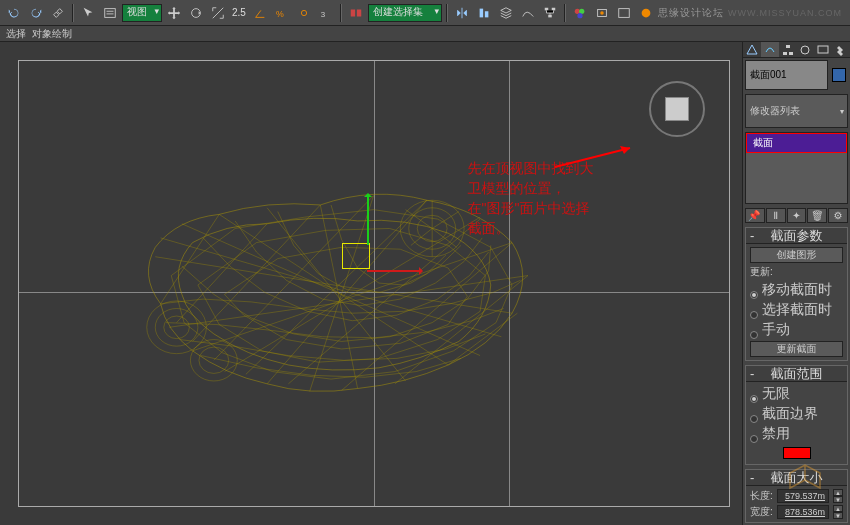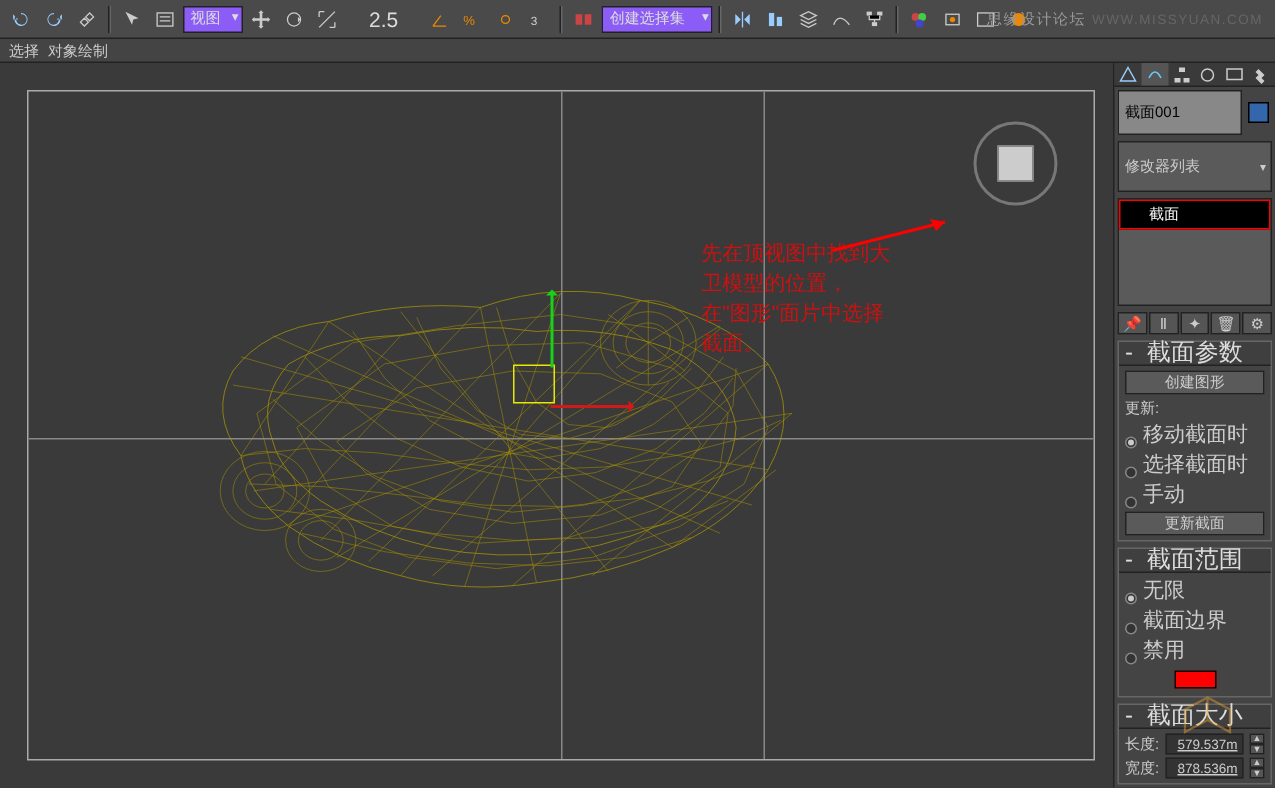--- a/index.html
+++ b/index.html
@@ -1,23 +1,23 @@
 <!DOCTYPE html>
 <html><head>
 <meta charset="utf-8">
 <style>
 * { margin: 0; padding: 0; box-sizing: border-box; font-family: "Microsoft YaHei", sans-serif; }
 body { width: 850px; height: 525px; background: #3a3a3a; color: #ccc; font-size: 10px; overflow: hidden; position: relative; }
 
 .toolbar { height: 26px; background: #4a4a4a; border-bottom: 1px solid #222; display: flex; align-items: center; padding: 0 4px; gap: 2px; }
 .tool-ico { width: 20px; height: 20px; display: flex; align-items: center; justify-content: center; cursor: pointer; border-radius: 2px; }
 .tool-ico svg { width: 14px; height: 14px; }
-.tool-dd { background: #8b5cf6; color: #ddd; border: 1px solid #222; height: 18px; padding: 0 14px 0 4px; font-size: 10px; position: relative; }
+.tool-dd { background: #15803d; color: #ddd; border: 1px solid #222; height: 18px; padding: 0 14px 0 4px; font-size: 10px; position: relative; }
 .tool-dd::after { content: "▾"; position: absolute; right: 2px; top: 1px; font-size: 9px; }
-.num { color: #ddd; font-size: 14px; margin: 0 16px; }
+.num { color: #ddd; font-size: 10px; margin: 0 2px; }
 .sep { width: 2px; height: 18px; border-left: 1px solid #222; border-right: 1px solid #666; margin: 0 2px; }
 
 .subbar { height: 16px; background: #444; border-bottom: 1px solid #222; display: flex; align-items: center; padding: 0 6px; gap: 6px; font-size: 10px; color: #ccc; }
 
 .main { display: flex; height: calc(100% - 42px); }
 .viewport-wrap { flex: 1; position: relative; padding: 18px 12px 18px 18px; }
 .viewport { width: 100%; height: 100%; background: #3a3a3a; border: 1px solid #aaa; position: relative; overflow: hidden; }
 .cross-h { position: absolute; left: 0; right: 0; top: 52%; height: 1px; background: #888; }
 .cross-v { position: absolute; top: 0; bottom: 0; left: 50%; width: 1px; background: #888; }
 .cross-v2 { position: absolute; top: 0; bottom: 0; left: 69%; width: 1px; background: #888; }
@@ -44,27 +44,27 @@
 
 .name-field { height: 30px; margin: 2px; background: #888; color: #000; border: 1px solid #222; padding: 0 4px; display: flex; align-items: center; }
 .color-sw { width: 14px; height: 14px; background: #3366aa; border: 1px solid #000; margin: 2px; }
 .name-row { display: flex; align-items: center; margin: 2px; gap: 2px; }
 .name-row .name-field { flex: 1; margin: 0; }
 
 .dd-label { height: 16px; margin: 2px; background: #5a5a5a; border: 1px solid #222; padding: 16px 4px; display: flex; align-items: center; position: relative; }
 .dd-label::after { content: "▾"; position: absolute; right: 3px; font-size: 8px; }
 
 .mod-stack { height: 88px; margin: 2px; background: #5a5a5a; border: 1px solid #222; overflow: hidden; }
-.mod-item { background: #000000; color: #fff; padding: 2px 19px; border: 1px solid red; }
+.mod-item { background: #4c1d95; color: #fff; padding: 2px 6px; border: 1px solid red; }
 
 .stack-btns { display: flex; height: 18px; margin: 2px; gap: 1px; }
 .stack-btns .sb { flex: 1; background: #555; border: 1px solid #222; display: flex; align-items: center; justify-content: center; cursor: pointer; }
 
 .rollout { margin: 2px; border: 1px solid #666; background: #444; }
-.rollout-hd { height: 16px; background: #3f3f3f; display: flex; align-items: center; justify-content: center; font-size: 16px; color: #ddd; border-bottom: 1px solid #222; position: relative; }
+.rollout-hd { height: 16px; background: #3f3f3f; display: flex; align-items: center; justify-content: center; font-size: 13px; color: #ddd; border-bottom: 1px solid #222; position: relative; }
 .rollout-hd::before { content: "-"; position: absolute; left: 4px; }
 .rollout-bd { padding: 3px 4px; display: flex; flex-direction: column; gap: 2px; }
 .btn { height: 16px; background: #5a5a5a; border: 1px solid #222; display: flex; align-items: center; justify-content: center; cursor: pointer; font-size: 10px; }
 .grp-label { font-size: 10px; color: #ccc; }
 .radio { display: flex; align-items: flex-end; gap: 4px; font-size: 14px; cursor: pointer; }
 .radio .dot { width: 8px; height: 8px; border: 1px solid #888; border-radius: 50%; background: #333; display: inline-block; position: relative; }
 .radio.sel .dot::after { content: ""; position: absolute; inset: 1px; background: #ccc; border-radius: 50%; }
 .swatch-red { width: 28px; height: 12px; background: #ff0000; margin: 2px auto; border: 1px solid #000; }
 .spin-row { display: flex; align-items: center; gap: 4px; }
 .spin-row .sp { flex: 1; background: #333; border: 1px solid #222; height: 14px; padding: 0 3px; color: #ccc; display: flex; align-items: center; justify-content: flex-end; font-size: 9px; text-decoration: underline; }

